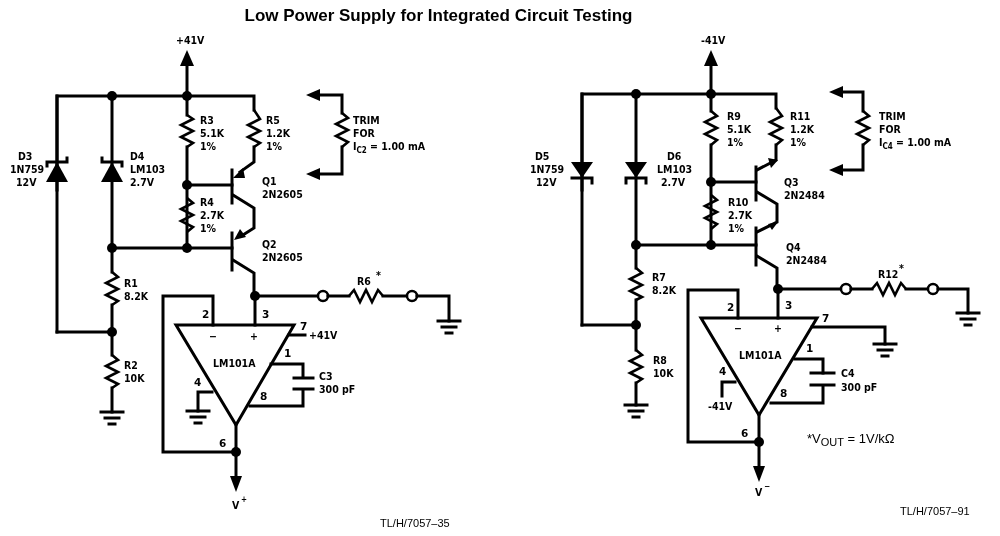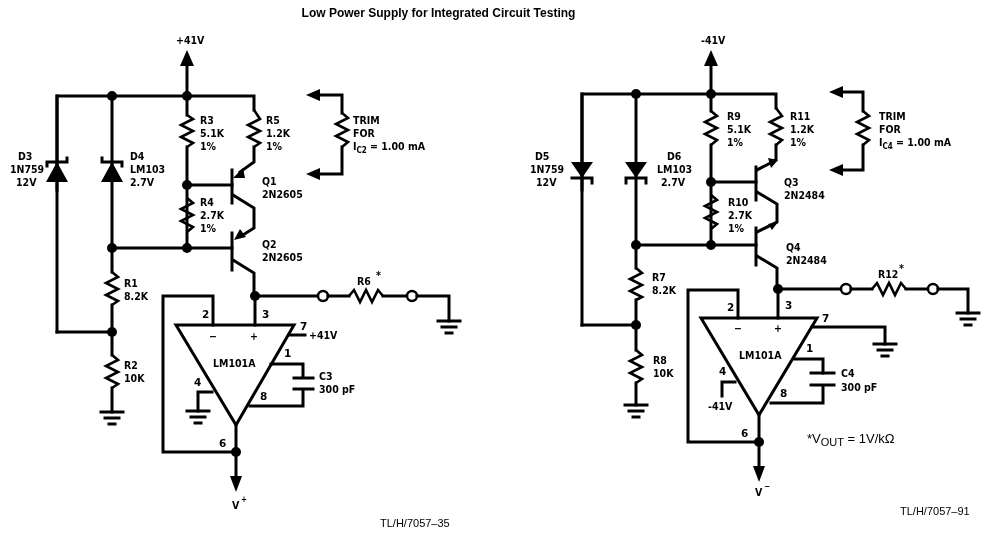--- a/index.html
+++ b/index.html
@@ -1,19 +1,19 @@
 <!DOCTYPE html>
 <html><head>
   <meta charset="utf-8">
   <style>
     html, body { margin: 0; padding: 0; background: #ffffff; }
     body { width: 1000px; height: 536px; position: relative; overflow: hidden; }
     #title {
       position: absolute; left: 0; top: 6px; width: 877px; text-align: center;
-      font-family: "Liberation Sans", sans-serif; font-weight: bold; font-size: 12px; color: #000;
+      font-family: "Liberation Sans", sans-serif; font-weight: bold; font-size: 17px; color: #000;
     }
     svg#schem { position: absolute; left: 0; top: 0; }
     .w { stroke: #000; stroke-width: 3; fill: none; stroke-linecap: square; stroke-linejoin: miter; }
     .r { stroke: #000; stroke-width: 2.6; fill: none; stroke-linejoin: miter; }
     .dot { fill: #000; }
     .lbl { font-family: "DejaVu Sans Condensed", "DejaVu Sans", sans-serif; font-size: 10.5px; font-weight: bold; fill: #000; }
     .lbl2 { font-family: "Liberation Sans", sans-serif; font-size: 11px; fill: #000; }
     .pin { font-family: "DejaVu Sans", sans-serif; font-size: 10.5px; font-weight: bold; fill: #000; }
     .note { font-family: "Liberation Sans", sans-serif; font-size: 13px; fill: #000; }
   </style>

